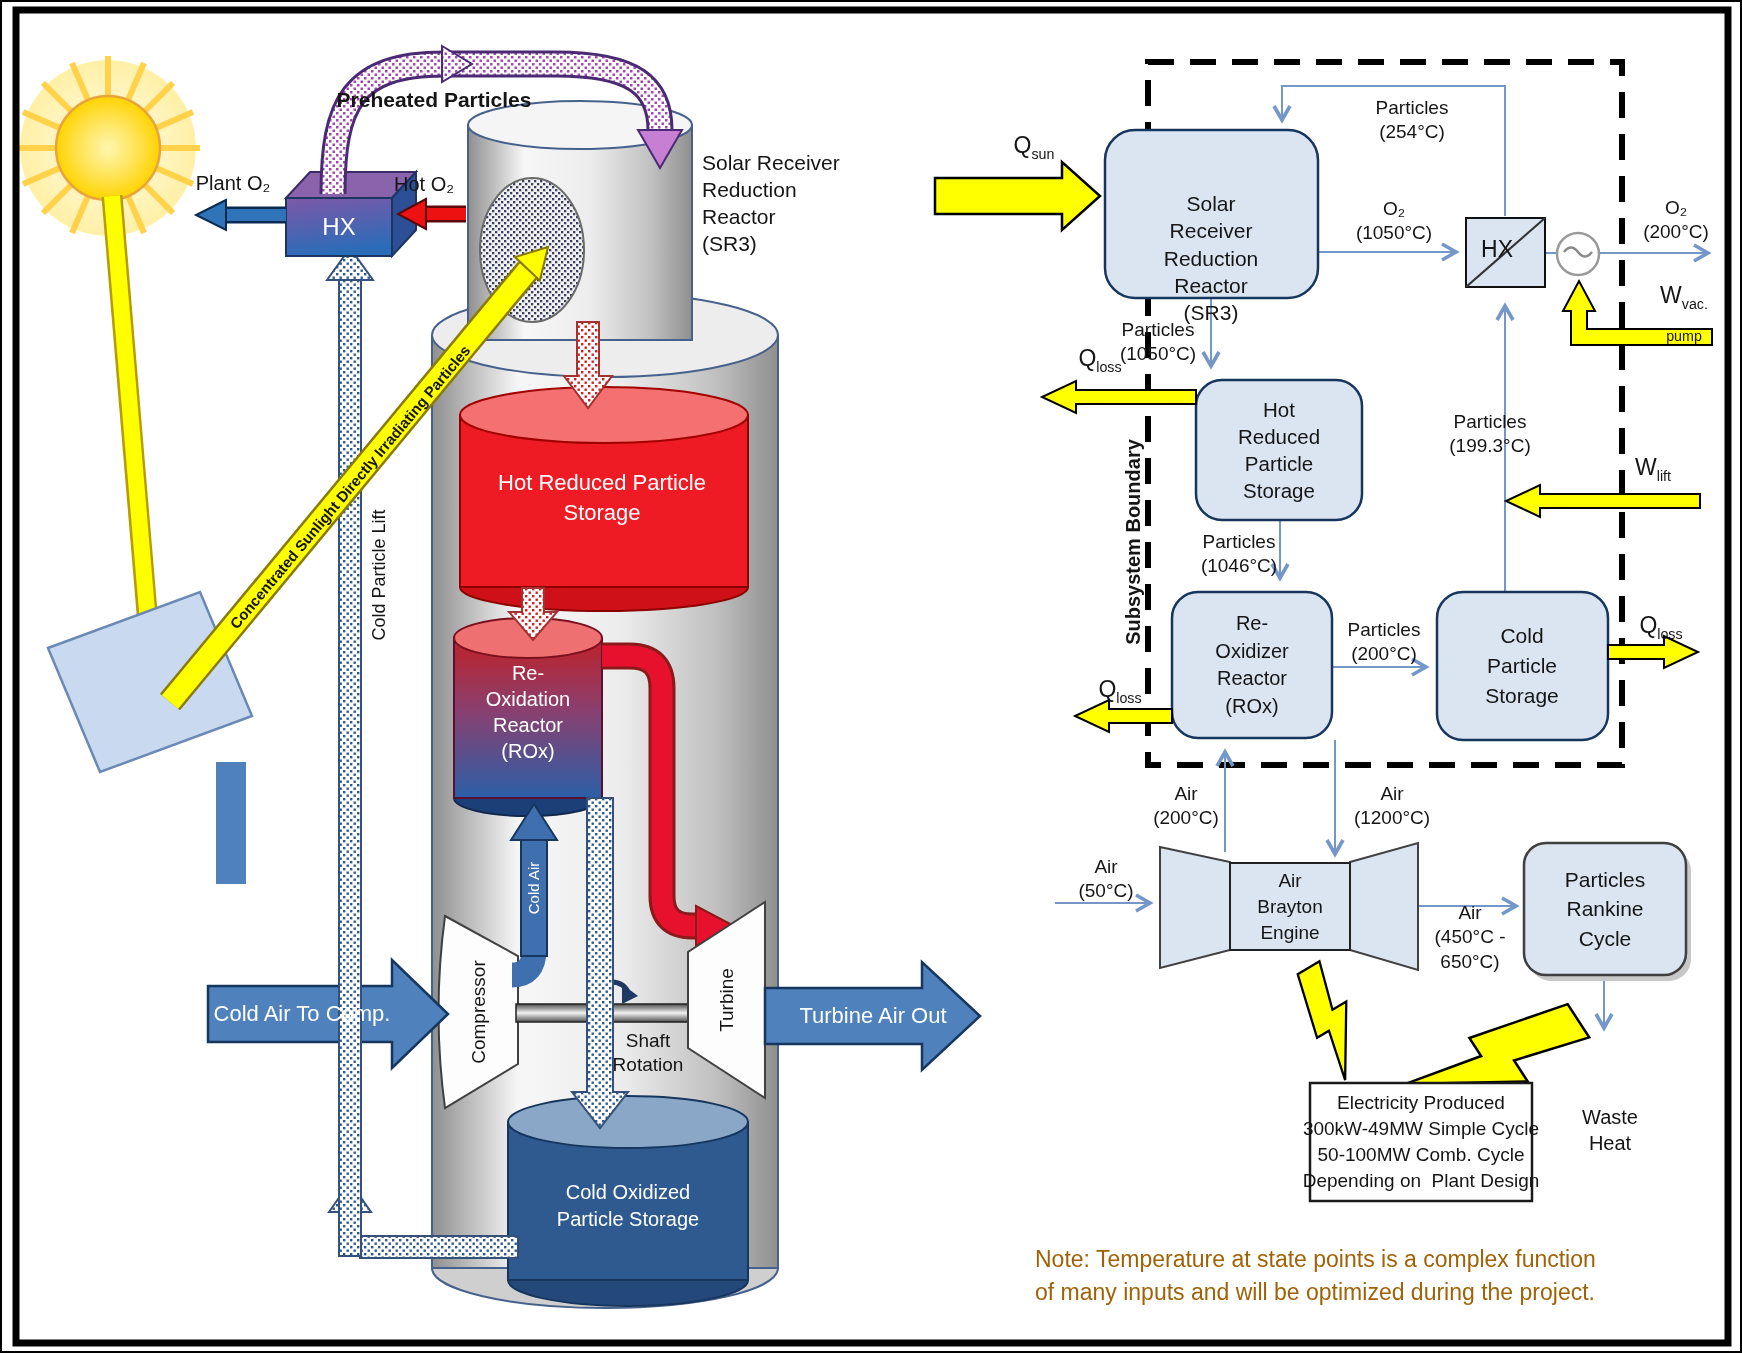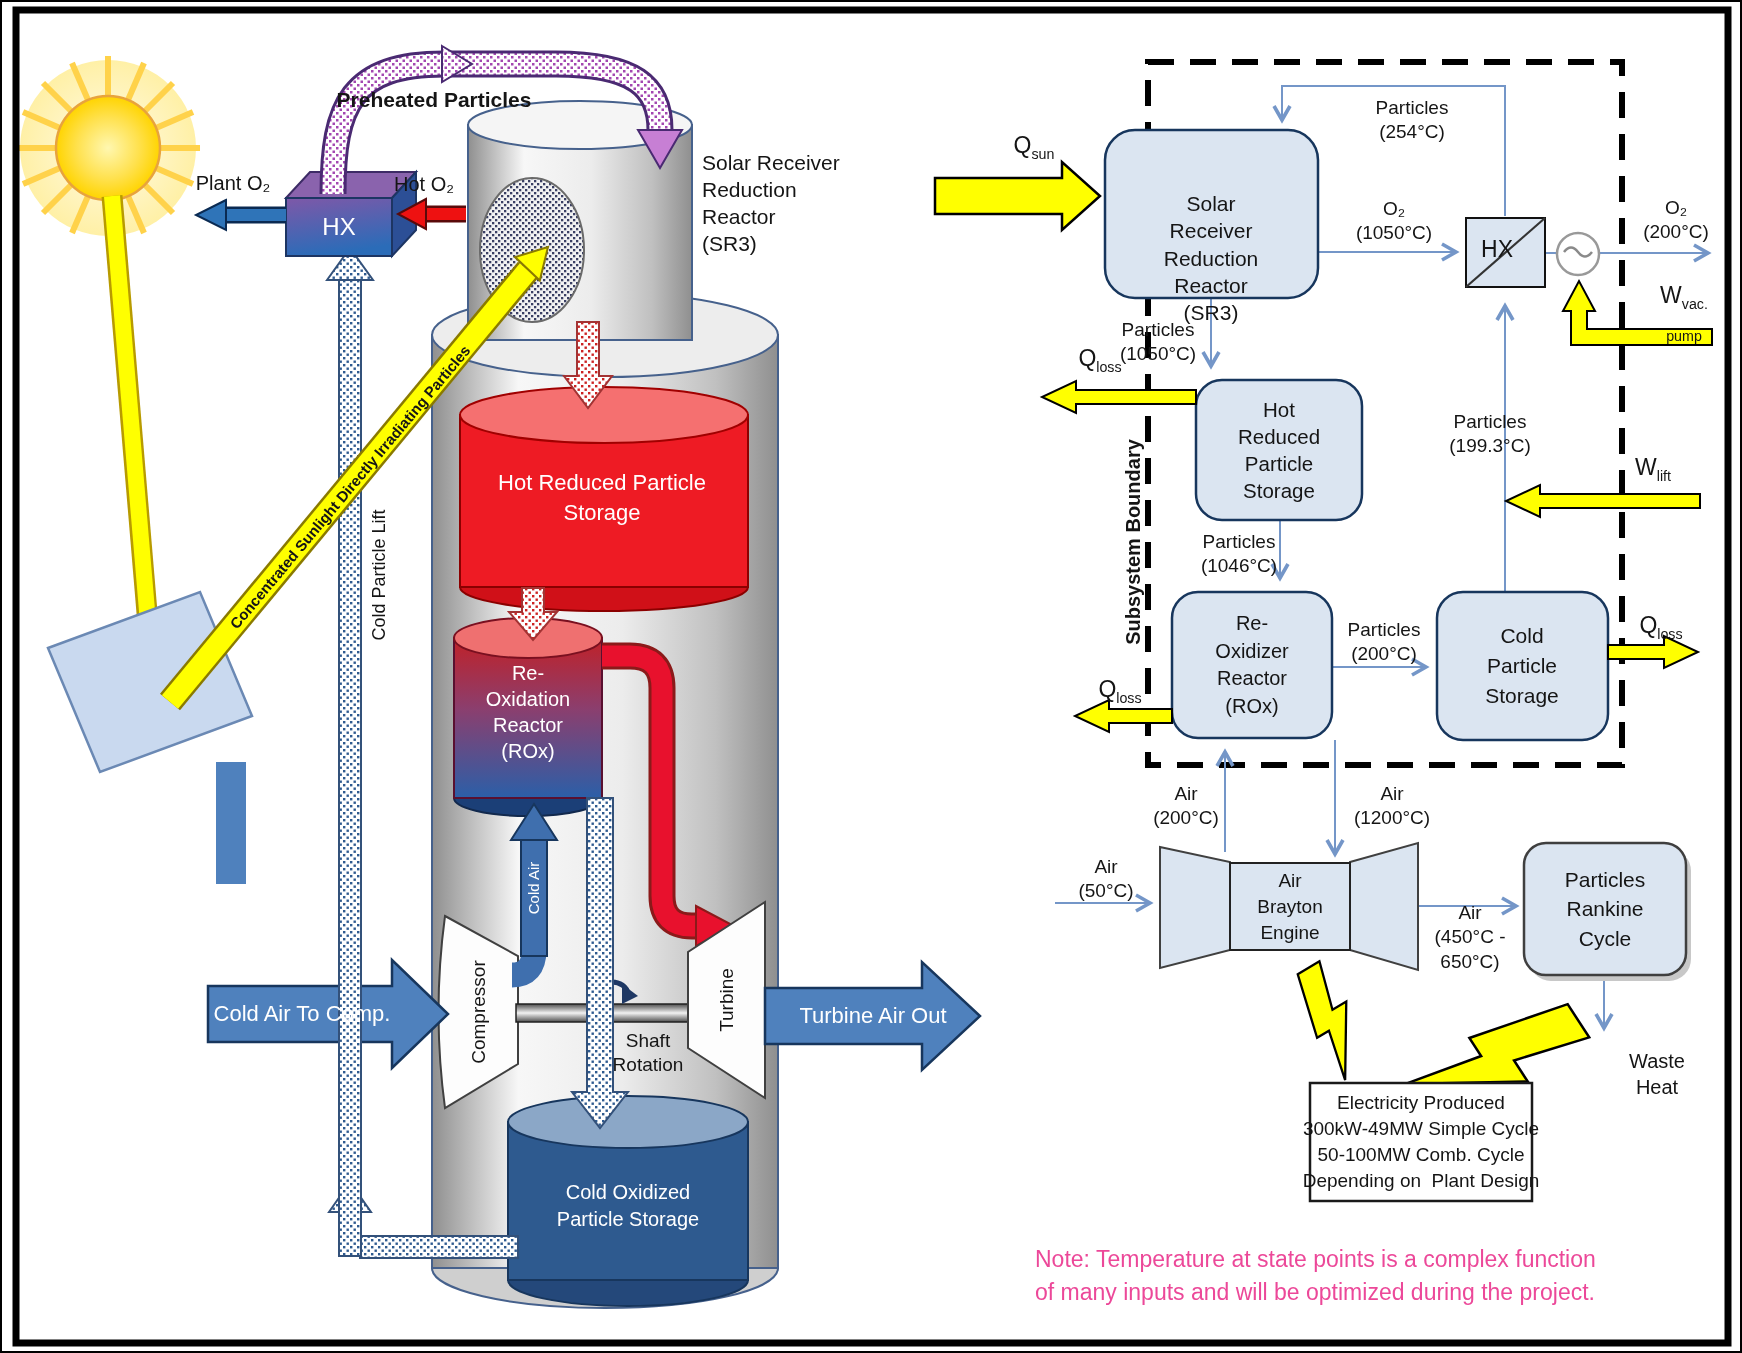--- a/index.html
+++ b/index.html
@@ -342,19 +342,19 @@
 (200°C)</div>
 <div class="lbl" style="left:1186px;top:806px;font-size:19px;">Air
 (200°C)</div>
 <div class="lbl" style="left:1392px;top:806px;font-size:19px;">Air
 (1200°C)</div>
 <div class="lbl" style="left:1106px;top:879px;font-size:19px;">Air
 (50°C)</div>
 <div class="lbl" style="left:1470px;top:937px;font-size:19px;">Air
 (450°C -
 650°C)</div>
-<div class="lbl" style="left:1610px;top:1075px;font-size:20px;margin-left:47px;">Waste
+<div class="lbl" style="left:1610px;top:1131px;font-size:20px;">Waste
 Heat</div>
 
 <div class="lbl rot b" style="left:1134px;top:542px;font-size:20px;white-space:nowrap;">Subsystem Boundary</div>
-<div class="lbl tl" style="left:1035px;top:1243px;font-size:23px;line-height:1.45;color:#ec4899;">Note: Temperature at state points is a complex function
+<div class="lbl tl" style="left:1035px;top:1243px;font-size:23px;line-height:1.45;color:#a16207;">Note: Temperature at state points is a complex function
 of many inputs and will be optimized during the project.</div>
 </div>
 
 </body></html>

